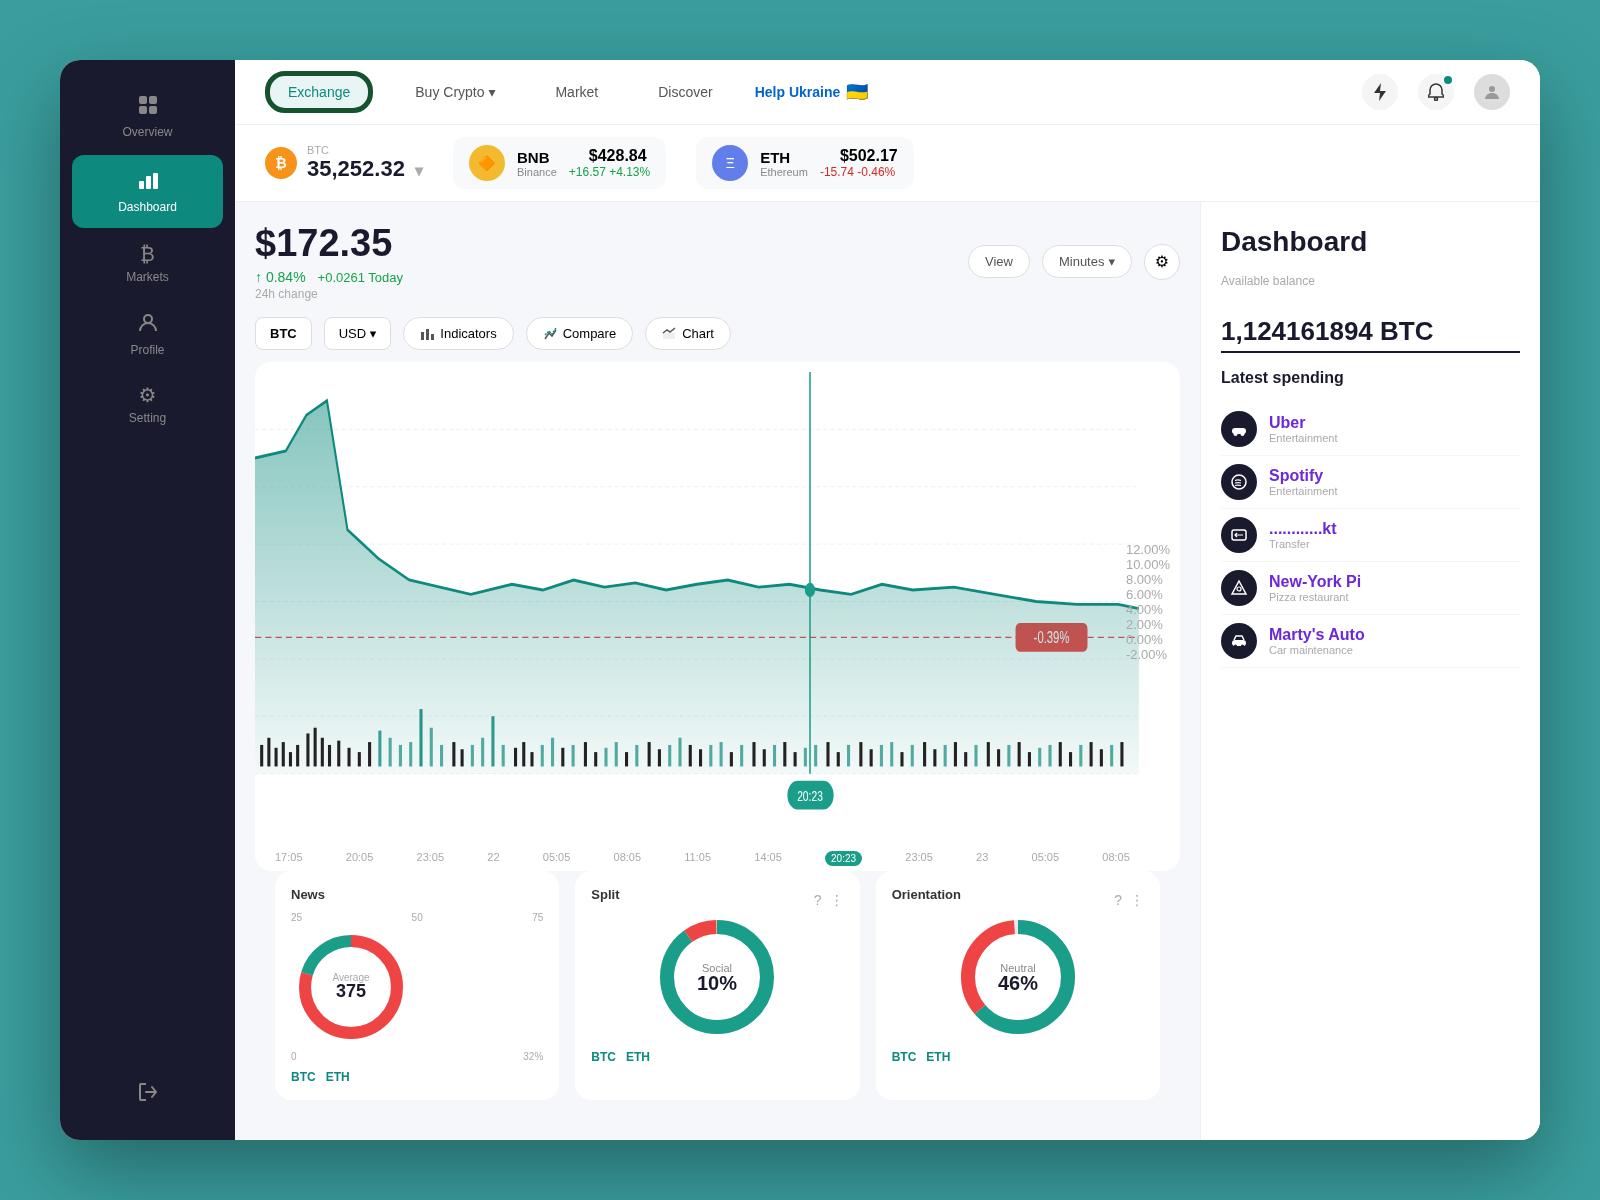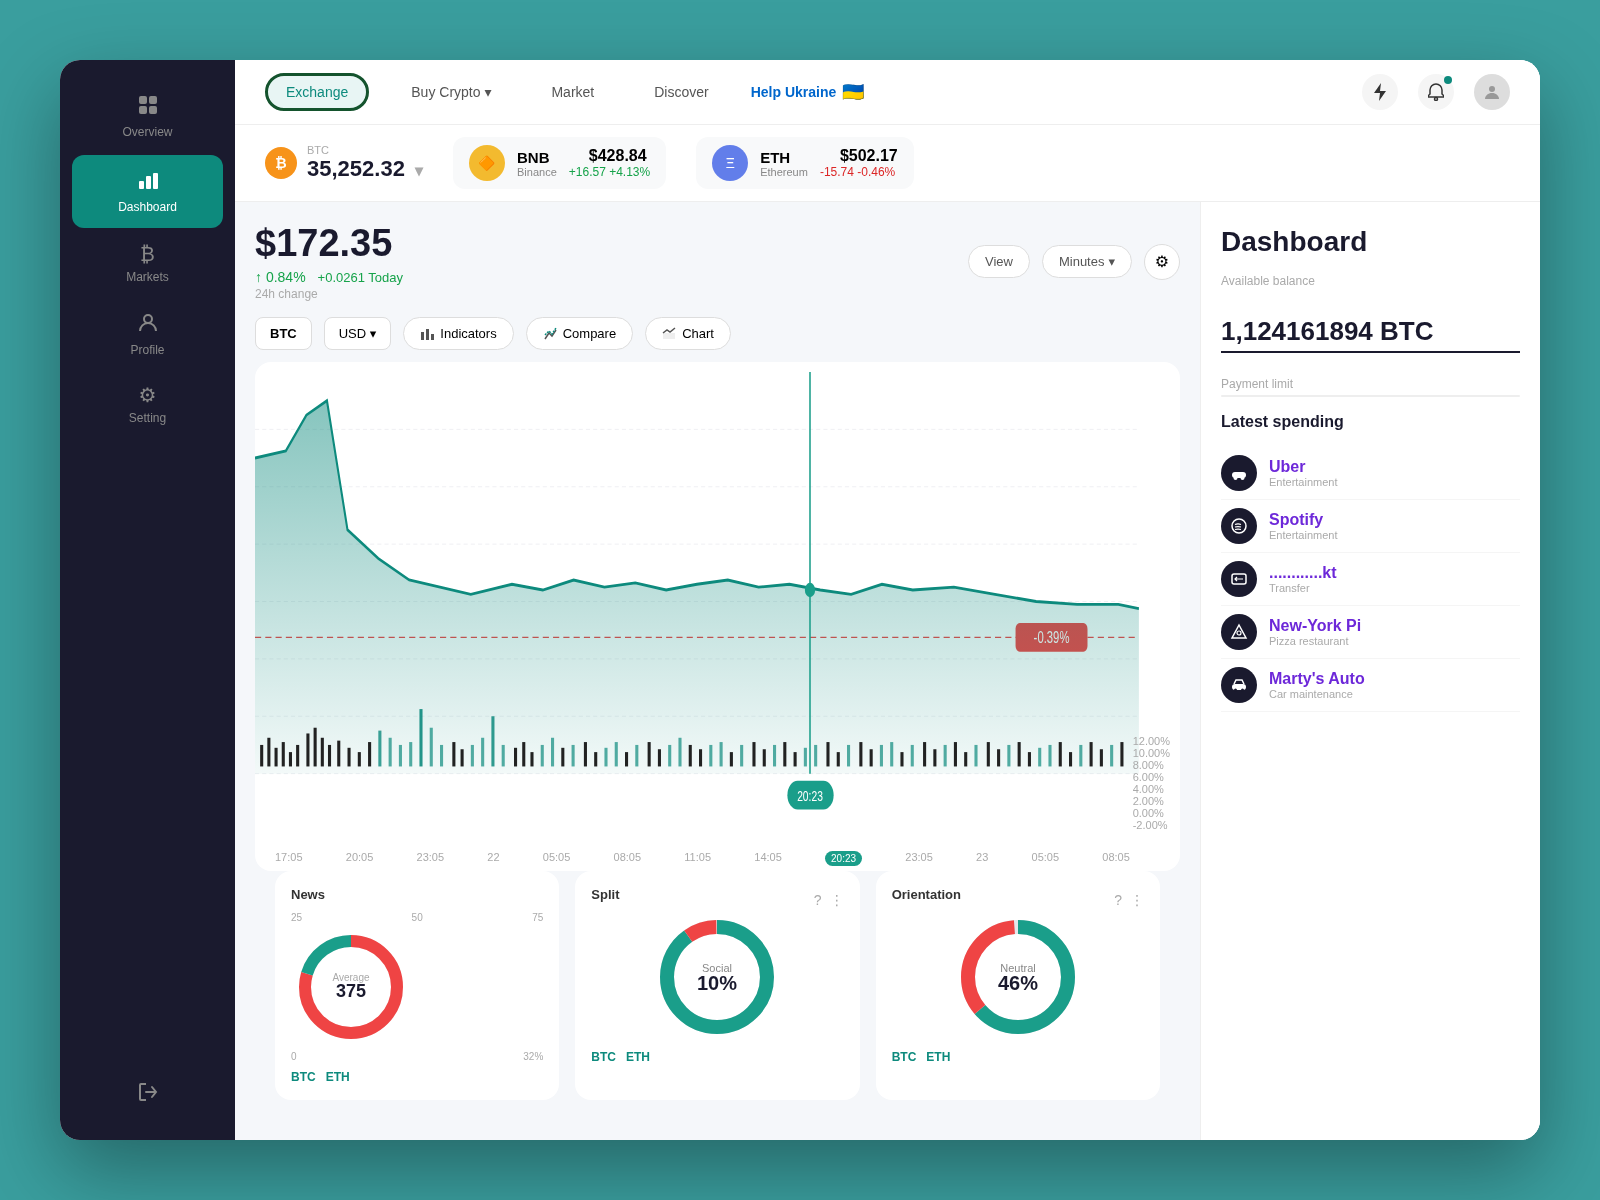--- a/index.html
+++ b/index.html
@@ -86,21 +86,21 @@
       padding: 8px 18px;
       border-radius: 20px;
       font-size: 14px;
       font-weight: 500;
       cursor: pointer;
       color: #555;
     }
     .nav-tab.active {
       background: #e8f5f4;
       color: #0d8a7d;
-      border: 3px solid #14532d;
+      border: 5px solid #14532d;
     }
     .nav-tab-dropdown {
       display: flex;
       align-items: center;
       gap: 4px;
     }
     .help-ukraine {
       color: #0066cc;
       font-weight: 600;
       font-size: 14px;
@@ -312,22 +312,22 @@
       overflow: hidden;
       padding: 10px 0;
     }
     .chart-y-labels {
       position: absolute;
       right: 10px;
       top: 0;
       bottom: 30px;
       display: flex;
       flex-direction: column;
-      justify-content: flex-end;
-      font-size: 11px;
+      justify-content: center;
+      font-size: 13px;
       color: #aaa;
       padding: 10px 0;
     }
     .chart-svg {
       width: 100%;
       height: calc(100% - 30px);
     }
     .chart-x-labels {
       position: absolute;
       bottom: 5px;
@@ -842,24 +842,20 @@
           </div>
         </div>
       </div>
 
       <div class="right-panel">
         <div class="dashboard-title">Dashboard</div>
         <div>
           <div class="balance-label">Available balance</div>
           <div class="balance-value">1,124161894 BTC</div>
         </div>
-        <div>
-          <div class="payment-limit-label">Payment limit</div>
-          <div class="payment-limit-bar"></div>
-        </div>
         <div class="spending-title">Latest spending</div>
         <div>
           <div class="spending-item">
             <div class="spending-icon">
               <svg width="18" height="18" viewBox="0 0 18 18" fill="none">
                 <rect x="2" y="8" width="14" height="6" rx="3" fill="white"></rect>
                 <circle cx="5.5" cy="14" r="2" fill="white"></circle>
                 <circle cx="12.5" cy="14" r="2" fill="white"></circle>
               </svg>
             </div>

